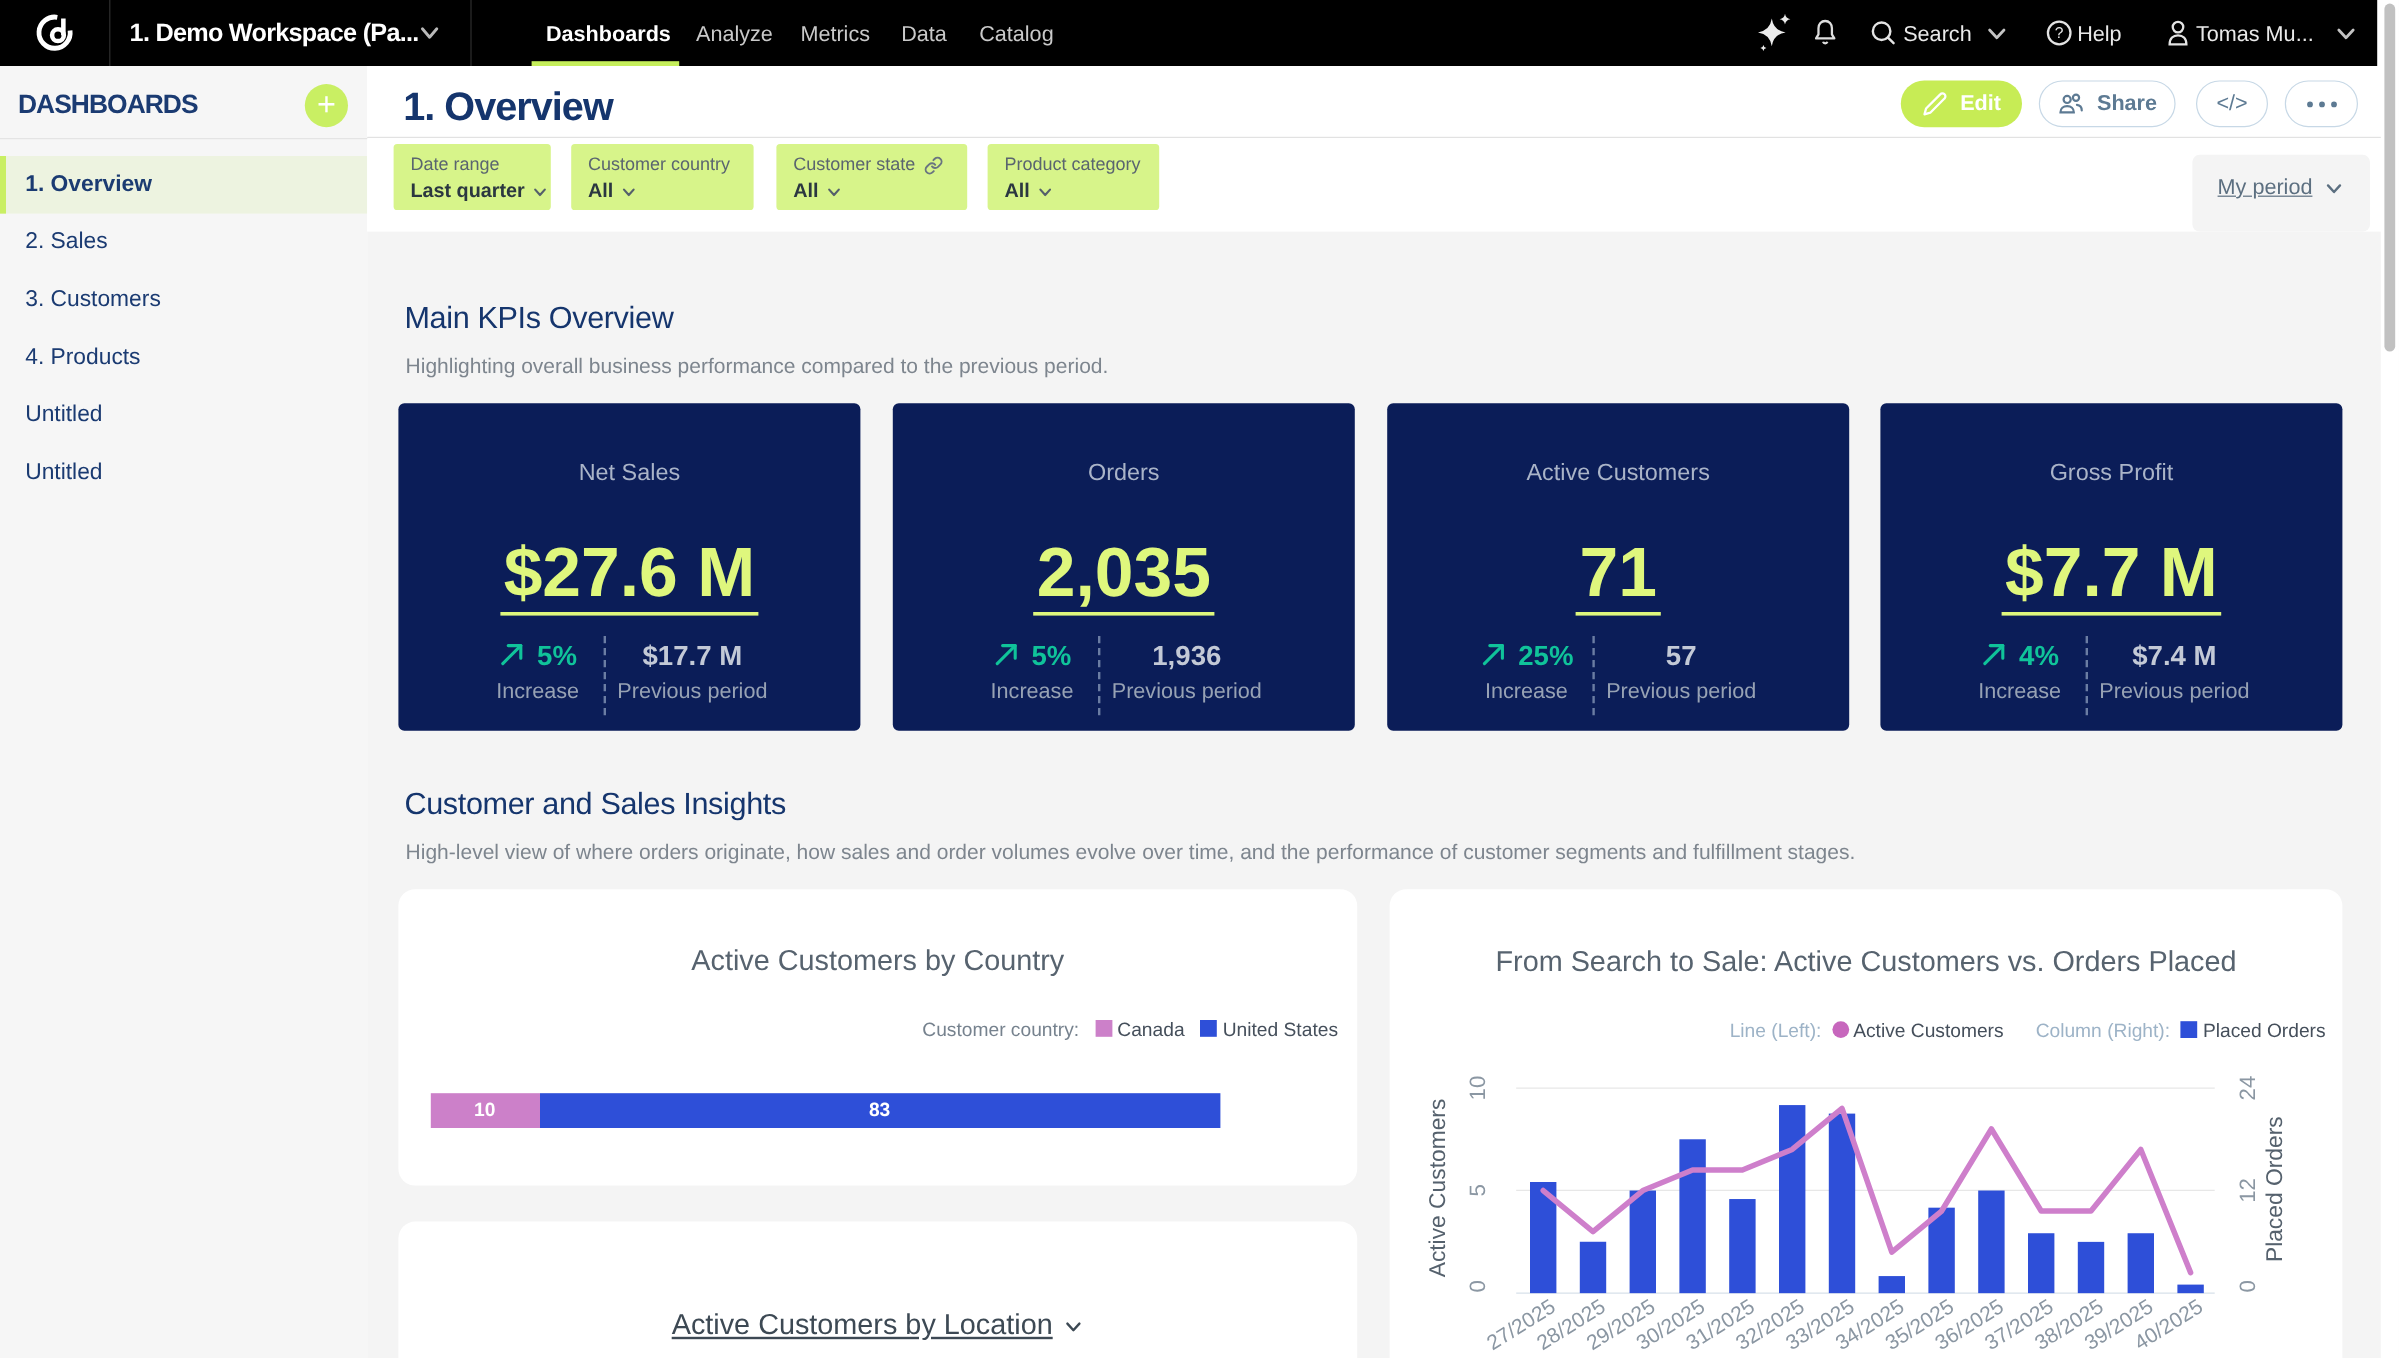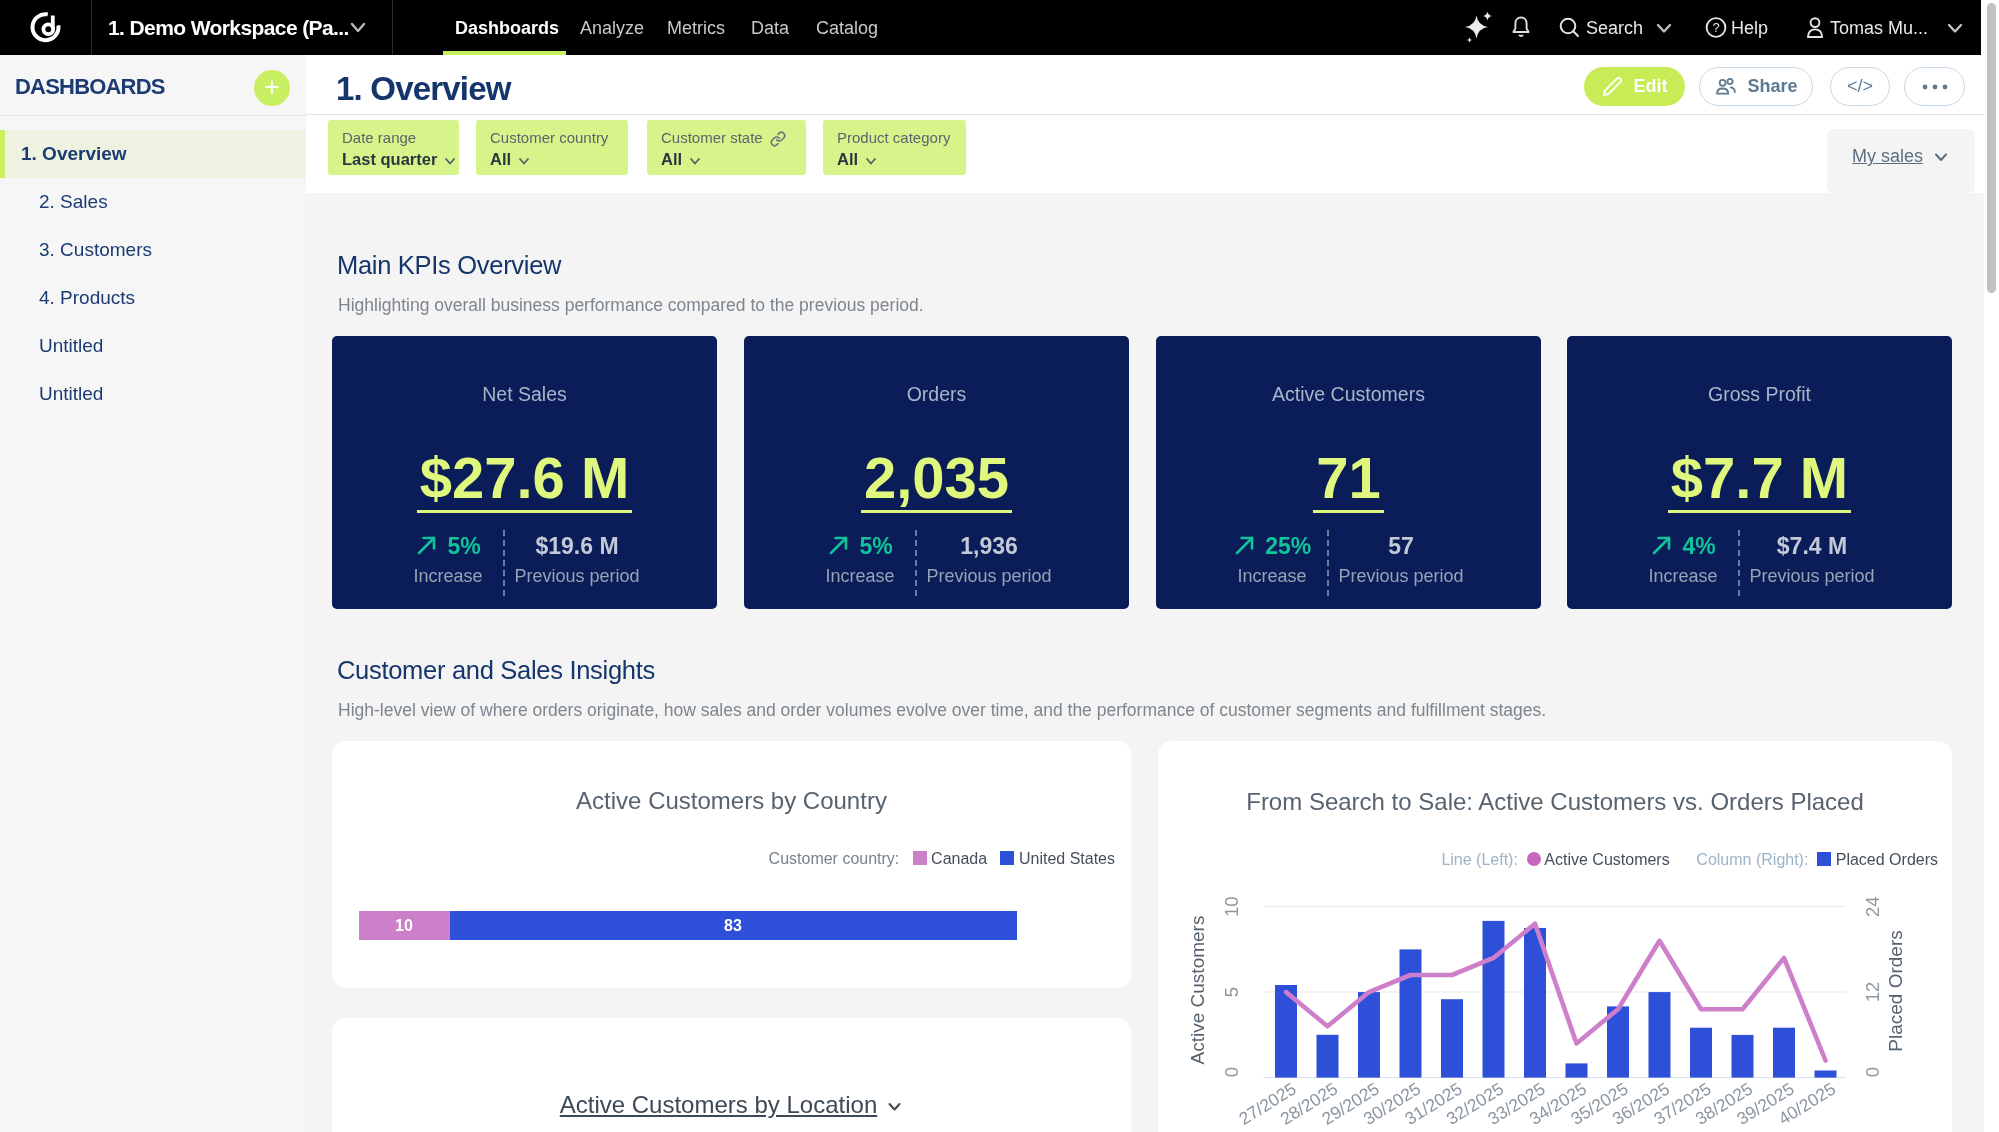--- a/index.html
+++ b/index.html
@@ -20,21 +20,21 @@
 
 
 #scrolltrack { position:absolute; left:1984px; top:0; width:15px; height:1132px; background:#fff; }
 #scrollthumb { position:absolute; left:2.5px; top:3px; width:9px; height:290px; background:#c1c1c1; border-radius:5px; }
 
 
 #sidebar { position:absolute; left:0; top:55px; width:306px; height:1077px; background:#f6f6f6; }
 #sbhead { position:absolute; left:15px; top:20px; font-size:22px; line-height:24px; font-weight:bold; color:#1b3b72; letter-spacing:-0.8px; }
 #sbplus { position:absolute; left:254px; top:15px; width:36px; height:36px; border-radius:50%; background:#c9ef63; color:#fff; font-size:27px; line-height:34px; text-align:center; font-weight:400; }
 #sbdivider { position:absolute; left:0; top:60px; width:306px; height:1px; background:#e4e4e4; }
-.sbitem { position:absolute; left:0; width:306px; height:48px; line-height:48px; font-size:19px; color:#1b3b72; padding-left:39px; }
+.sbitem { position:absolute; left:0; width:306px; height:48px; line-height:48px; font-size:19px; color:#1b3b72; padding-left:21px; }
 .sbitem.sel { background:#edf3e0; font-weight:bold; border-left:5px solid #c9ef63; padding-left:16px; }
 
 
 #mainhead { position:absolute; left:306px; top:55px; width:1678px; height:60px; background:#fff; border-bottom:1px solid #e2e2e2; }
 #pgtitle { position:absolute; left:30px; top:16px; font-size:33px; line-height:36px; font-weight:bold; color:#15356d; letter-spacing:-0.8px; }
 .pill { position:absolute; top:12px; height:39px; border-radius:19.5px; border:1px solid #c7d8e6; background:#fff; color:#5d7a93; font-size:18px; display:flex; align-items:center; justify-content:center; }
 #btnedit { left:1278px; width:101px; background:#c7ec55; border:none; color:#fff; font-weight:bold; }
 #btnshare { left:1393px; width:114px; font-weight:bold; }
 #btncode { left:1524px; width:60px; }
 #btnmore { left:1598px; width:61px; }
@@ -188,21 +188,21 @@
           <path d="M4 5 L8 9.5 L12 5" stroke="#55606b" stroke-width="1.8" fill="none" stroke-linecap="round" stroke-linejoin="round"></path>
         </svg></div>
     </div>
   <div class="chip" style="left:517px; width:143px">
       <div class="lab">Product category</div>
       <div class="val">All<svg class="chev" style="margin-left:5px" width="16" height="14" viewBox="0 0 16 14">
           <path d="M4 5 L8 9.5 L12 5" stroke="#55606b" stroke-width="1.8" fill="none" stroke-linecap="round" stroke-linejoin="round"></path>
         </svg></div>
     </div>
   <div id="myviews">
-      <span>My sales</span>
+      <span>My period</span>
       <svg class="chev" style="margin-left:9px" width="18" height="16" viewBox="0 0 18 16">
         <path d="M4 5.5 L9 11 L14 5.5" stroke="#5c6f80" stroke-width="2" fill="none" stroke-linecap="round" stroke-linejoin="round"></path>
       </svg>
     </div>
 </div>
 
 <div id="content">
   <div class="h2" style="top:59px">Main KPIs Overview</div>
   <div class="sub" style="top:102px">Highlighting overall business performance compared to the previous period.</div>
 
@@ -213,21 +213,21 @@
     <div class="lcol" style="left:36px;width:160px">
         <div class="big"><svg width="26" height="22" viewBox="0 0 26 22" style="vertical-align:-3px">
             <g stroke="#10c39a" stroke-width="2.6" fill="none" stroke-linecap="round" stroke-linejoin="round">
               <line x1="4" y1="18" x2="19" y2="3"></line>
               <path d="M8.5 3 H19 V13.5"></path>
             </g>
           </svg> 5%</div>
         <div class="small">Increase</div>
       </div>
     <div class="rcol">
-        <div class="big">$19.6 M</div>
+        <div class="big">$17.7 M</div>
         <div class="small">Previous period</div>
       </div>
   </div>
   <div class="kpi" style="left:438px">
     <div class="t">Orders</div>
     <div class="numwrap"><span class="num">2,035</span></div>
     <div class="dash"></div>
     <div class="lcol">
         <div class="big"><svg width="26" height="22" viewBox="0 0 26 22" style="vertical-align:-3px">
             <g stroke="#10c39a" stroke-width="2.6" fill="none" stroke-linecap="round" stroke-linejoin="round">

